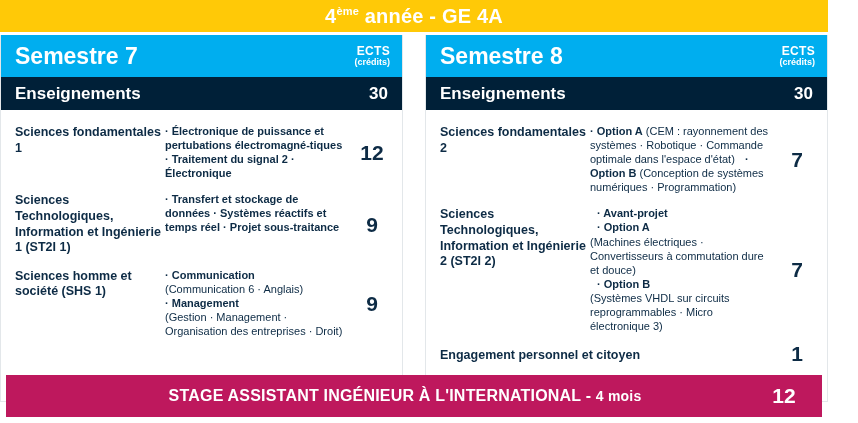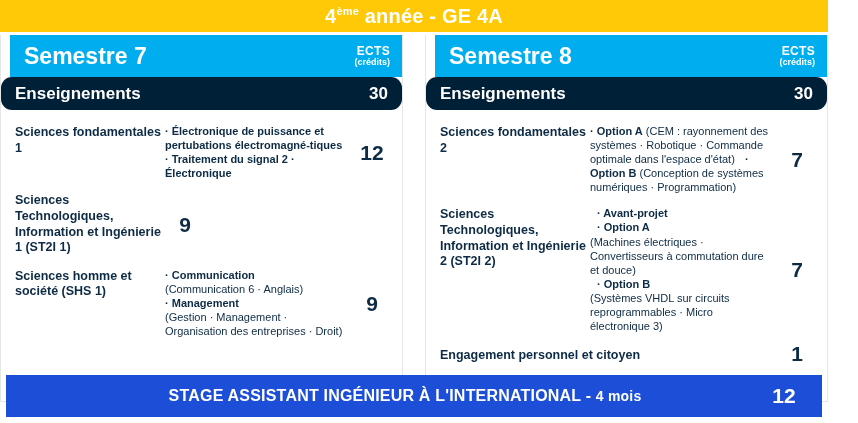--- a/index.html
+++ b/index.html
@@ -55,21 +55,20 @@
   
   .sem-head {
     background: #00aeef;
     color: #ffffff;
     height: 42px;
     display: flex;
     align-items: center;
     justify-content: space-between;
     padding: 0 12px 0 14px;
     box-sizing: border-box;
-    margin-left: 9px;
   }
   .sem-title {
     font-size: 23px;
     font-weight: bold;
   }
   .ects-box {
     text-align: right;
     line-height: 1.05;
   }
   .ects-main {
@@ -85,21 +84,20 @@
   
   .teach-bar {
     background: #002038;
     color: #ffffff;
     height: 33px;
     display: flex;
     align-items: center;
     justify-content: space-between;
     padding: 0 14px 0 14px;
     box-sizing: border-box;
-    border-radius: 11px;
   }
   .teach-label {
     font-size: 17px;
     font-weight: bold;
   }
   .teach-credits {
     font-size: 17px;
     font-weight: bold;
   }
 
@@ -149,21 +147,21 @@
   .row.compact .row-detail { text-align: right; font-weight: bold; font-size: 11px; }
   .row.wide-title .row-title { flex: 0 0 300px; width: 300px; }
 
   
   .stage-bar {
     position: absolute;
     left: 0;
     right: 0;
     bottom: 6px;
     margin: 0 6px;
-    background: #1d4ed8;
+    background: #be185d;
     color: #ffffff;
     height: 42px;
     display: flex;
     align-items: center;
     box-sizing: border-box;
     padding: 0 18px 0 0;
   }
   .stage-title {
     flex: 1 1 auto;
     text-align: center;
@@ -208,20 +206,23 @@
         <div class="row">
           <div class="row-title">Sciences fondamentales 1</div>
           <div class="row-detail">
             <span class="b">· Électronique de puissance et pertubations électromagné-tiques · Traitement du signal 2 · Électronique</span>
           </div>
           <div class="row-credit">12</div>
         </div>
 
         <div class="row">
           <div class="row-title">Sciences Technologiques, Information et Ingénierie 1 (ST2I 1)</div>
+          <div class="row-detail">
+            <span class="b">· Transfert et stockage de données · Systèmes réactifs et temps réel · Projet sous-traitance</span>
+          </div>
           <div class="row-credit">9</div>
         </div>
 
         <div class="row">
           <div class="row-title">Sciences homme et société (SHS 1)</div>
           <div class="row-detail">
             <div class="b">· Communication</div>
             <div class="r">(Communication 6 · Anglais)</div>
             <div class="b">· Management</div>
             <div class="r">(Gestion · Management · Organisation des entreprises · Droit)</div>

